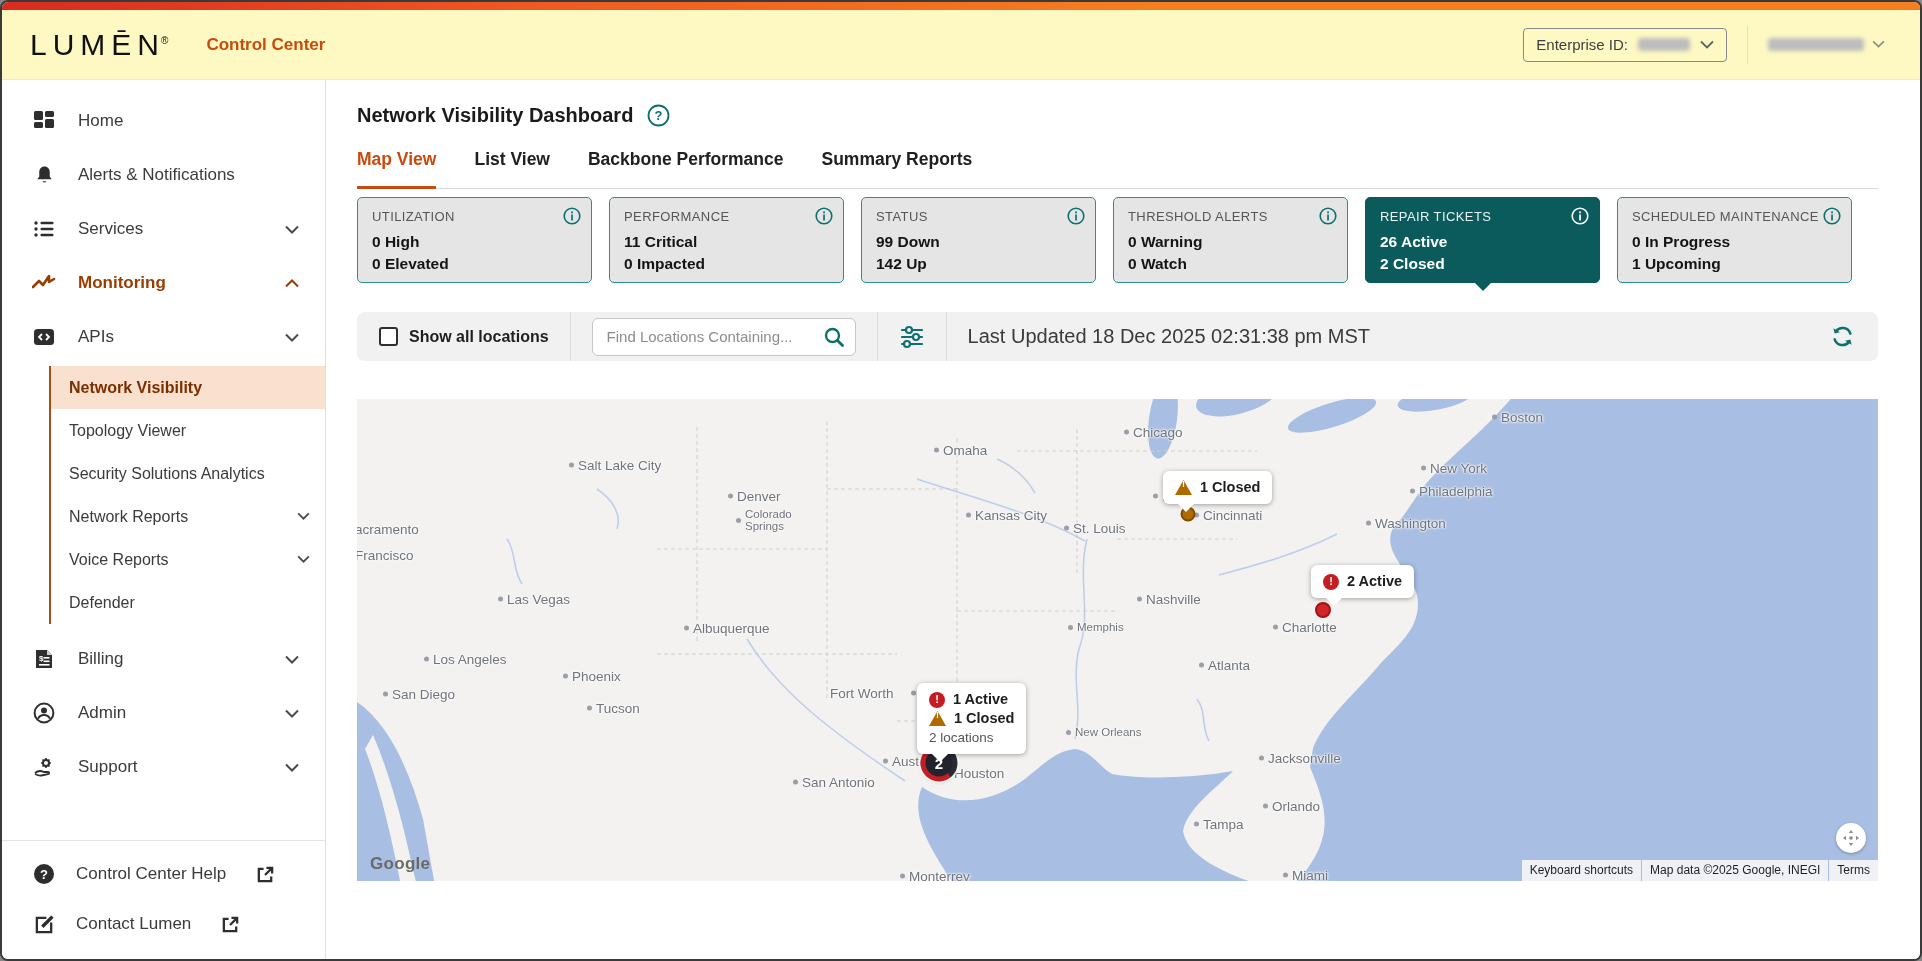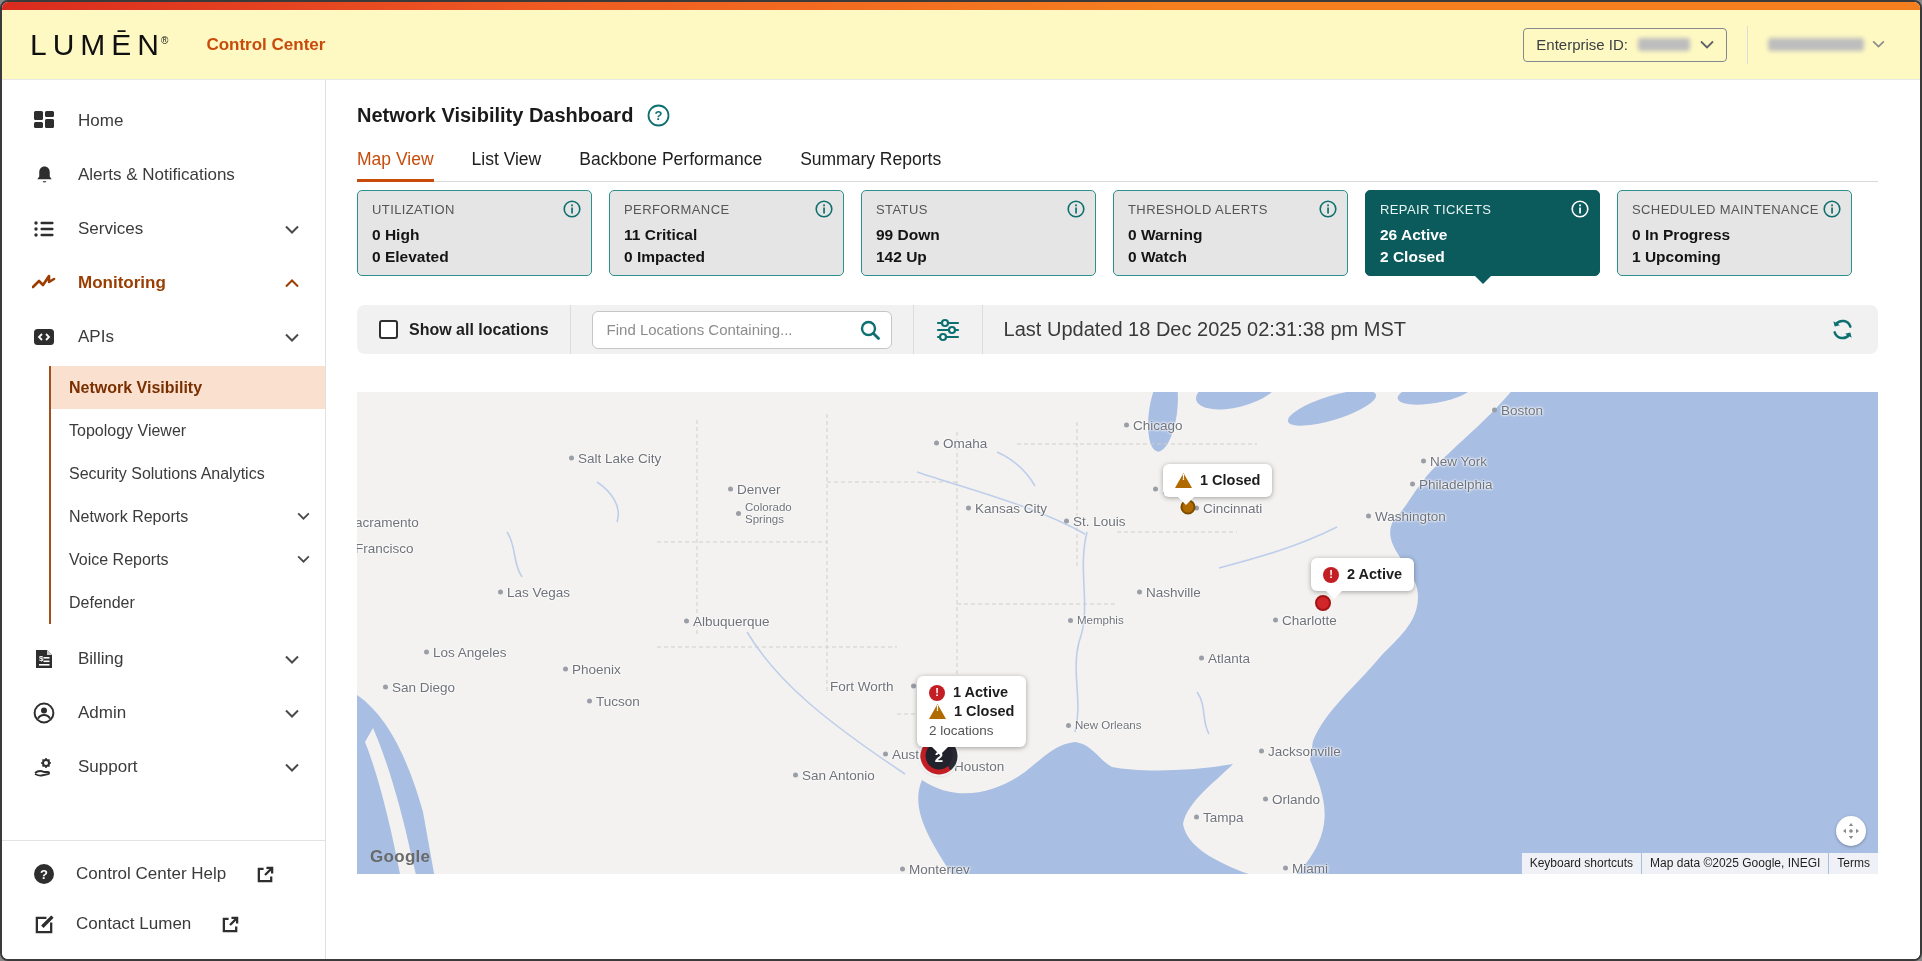--- a/index.html
+++ b/index.html
@@ -38,42 +38,42 @@
   .sidebar-spacer{ flex:1; }
   .sidebar-footer{ border-top:1px solid #e3e3e3; padding:8px 0 10px; flex:0 0 auto;}
   .sidebar-footer .nav-item{ height:50px; gap:20px; }
   .ext-ic{ margin-left:10px; display:inline-flex; }
 
   
   main{ flex:1; padding:24px 0 0 31px; position:relative; background:#fff; overflow:hidden;}
   .title-row{ display:flex; align-items:center; gap:14px; }
   .page-title{ font-size:20px; font-weight:700; color:#1a1a1a; }
   .tabs{ margin-top:22px; width:1521px; border-bottom:1px solid #d9d9d9; display:flex; gap:38px; }
-  .tab{ font-size:17.5px; font-weight:400; color:#202020; padding-bottom:11px; cursor:pointer; position:relative; }
+  .tab{ font-size:17.5px; font-weight:700; color:#202020; padding-bottom:18px; cursor:pointer; position:relative; }
   .tab.active{ color:#c84b0b; }
   .tab.active::after{ content:''; position:absolute; left:0; right:0; bottom:-1px; height:3px; background:#c84b0b; }
 
   
   .cards{ margin-top:8px; display:flex; gap:17px; width:1521px; }
   .card{ width:235px; height:86px; border:1px solid #2e8f8f; border-radius:5px; background:#e5e5e5; padding:11px 14px; position:relative; cursor:pointer; }
   .card-label{ font-size:13px; color:#565656; letter-spacing:.4px; }
   .card-lines{ margin-top:7px; font-size:15.5px; font-weight:700; color:#141414; line-height:1.42; }
   .card .info-ic{ position:absolute; top:9px; right:10px; }
   .card.selected{ background:#0b5b5c; border-color:#0b5b5c; }
   .card.selected .card-label{ color:#e8f3f3; }
   .card.selected .card-lines{ color:#fff; }
   .card.selected::after{ content:''; position:absolute; left:50%; bottom:-9px; transform:translateX(-50%); border:9px solid transparent; border-bottom:0; border-top:9px solid #0b5b5c; }
 
   
   .filter-bar{ margin-top:29px; width:1521px; height:49px; background:#f1f1f1; border-radius:8px; display:flex; align-items:center; padding:0 24px 0 22px; }
   .checkbox{ width:19px; height:19px; border:2px solid #2f2f2f; border-radius:3px; background:#fff; flex:0 0 19px; cursor:pointer;}
   .cb-label{ margin-left:11px; font-size:16px; font-weight:700; color:#1f1f1f; }
   .fb-divider{ width:1px; align-self:stretch; background:#dcdcdc; margin:0 21px; }
   .search-wrap{ position:relative; }
-  .search-input{ width:300px; height:38px; border:1px solid #c6c6c6; border-radius:6px; padding:0 42px 0 14px; font-size:15px; color:#333; font-family:inherit; background:#fff;}
+  .search-input{ width:264px; height:38px; border:1px solid #c6c6c6; border-radius:6px; padding:0 42px 0 14px; font-size:15px; color:#333; font-family:inherit; background:#fff;}
   .search-input::placeholder{ color:#8d8d8d; }
   .search-ic{ position:absolute; right:11px; top:8px; cursor:pointer;}
   .sliders-ic{ cursor:pointer; display:flex; }
   .last-updated{ font-size:20px; color:#3a3a3a; }
   .refresh-ic{ margin-left:auto; cursor:pointer; display:flex; }
 
   
   .map{ margin-top:38px; width:1521px; height:482px; position:relative; background:#f3f2f0; overflow:hidden; }
   .map svg.artwork{ position:absolute; inset:0; }
   .city{ position:absolute; transform:translate(0,-50%); display:flex; align-items:center; gap:4px; font-size:13.5px; color:#70737b; white-space:nowrap; z-index:2; text-shadow:0 0 3px #fff,0 0 3px #fff,0 0 2px #fff; }

